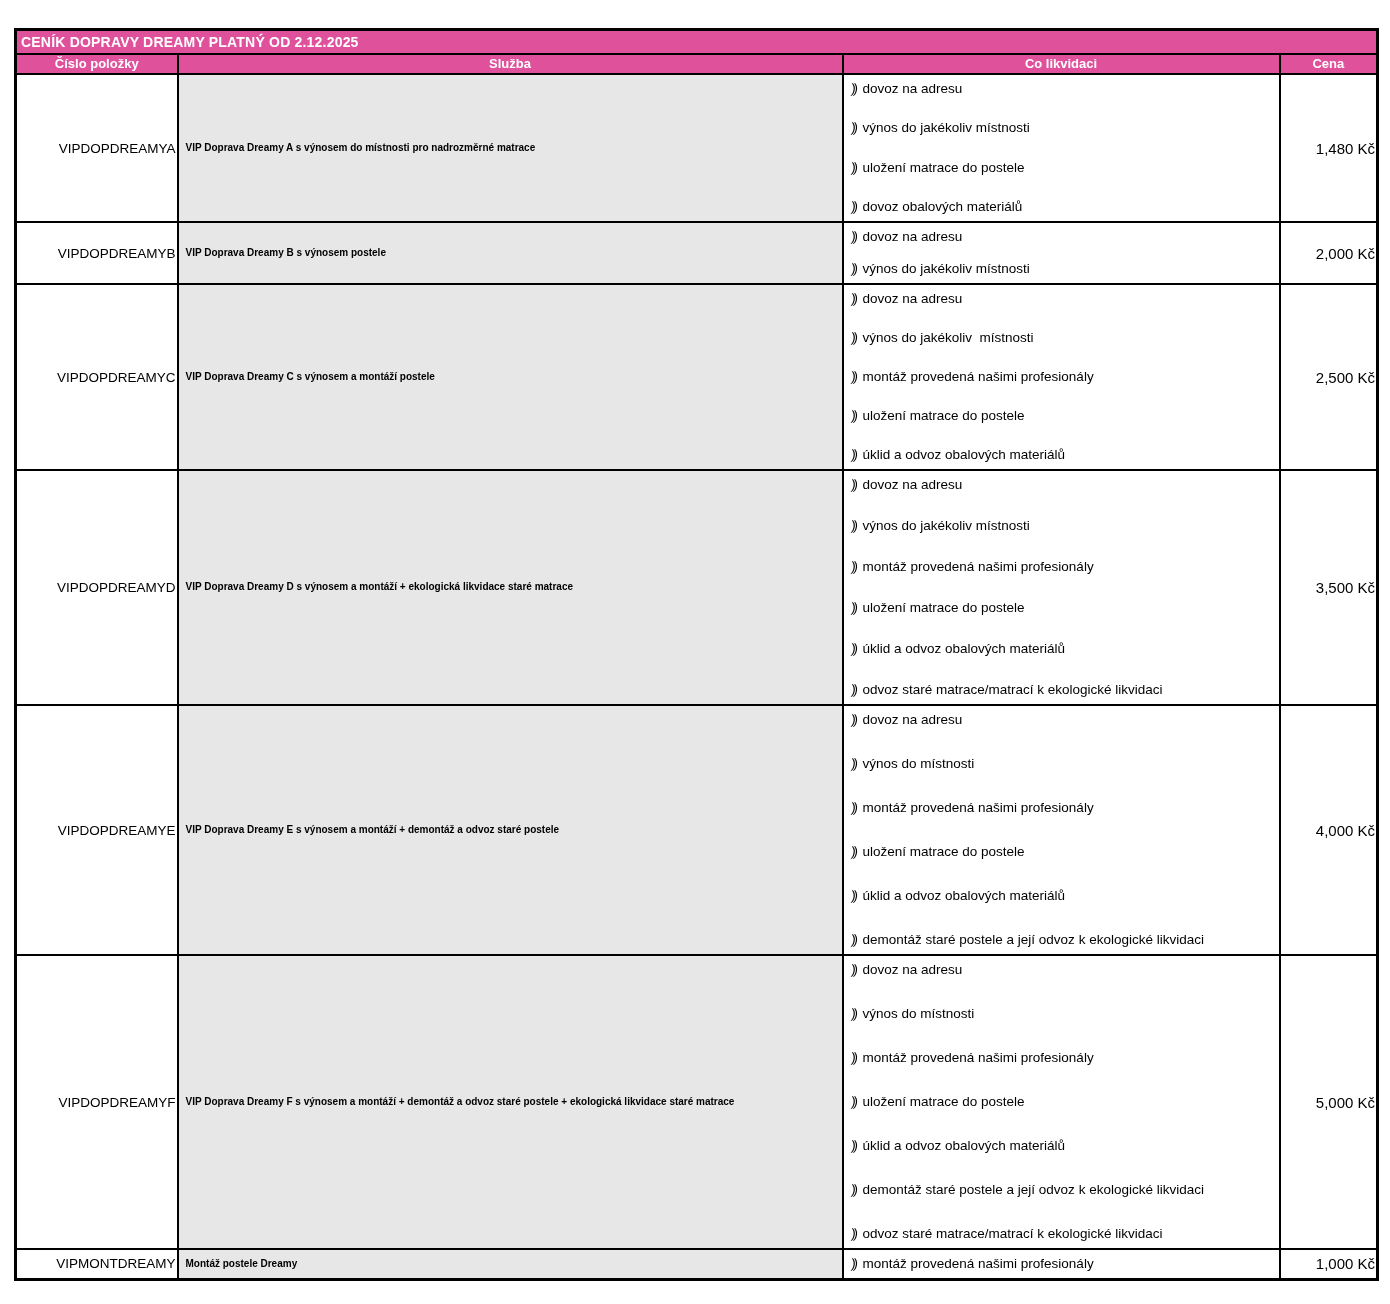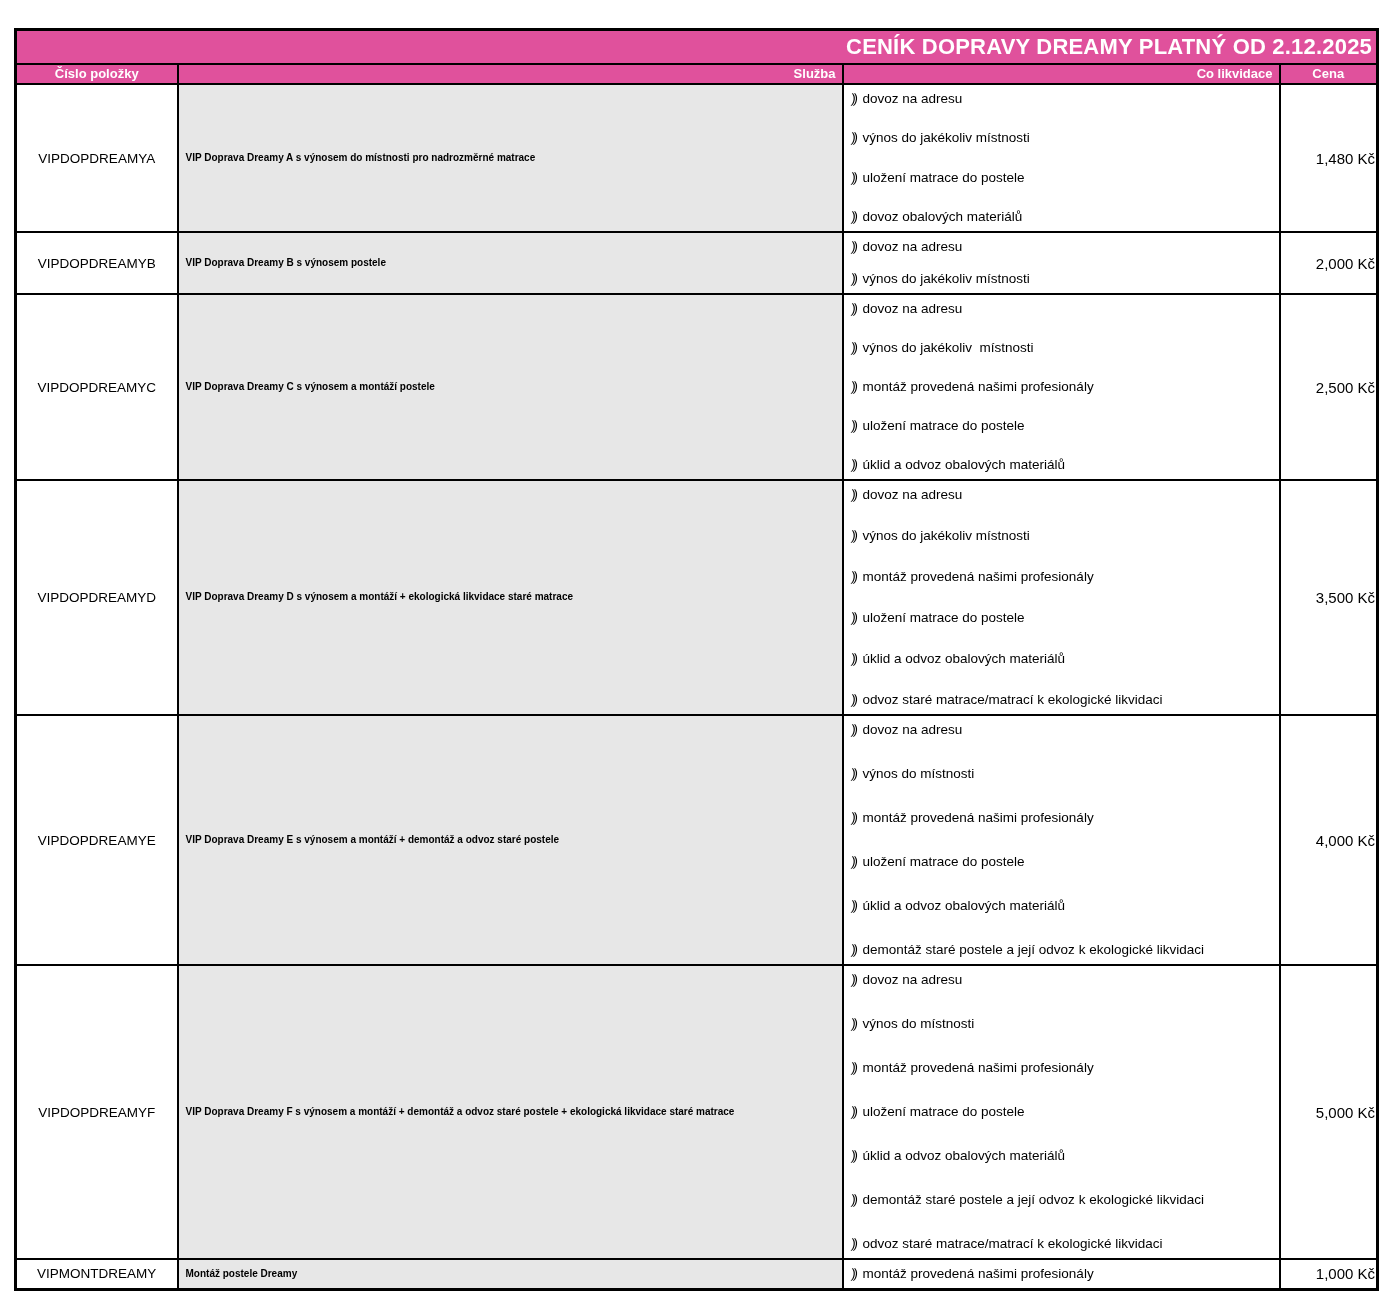--- a/index.html
+++ b/index.html
@@ -35,39 +35,39 @@
 
   th, td {
     border: 2px solid var(--border);
     vertical-align: middle;
     overflow: hidden;
   }
   .title-cell {
     background: var(--pink);
     color: var(--header-text);
     font-weight: bold;
-    font-size: 22px;
-    text-align: right;
+    font-size: 14px;
+    text-align: left;
     padding: 3px 4px;
     letter-spacing: 0.2px;
     margin-top: 16px;
   }
   th.col-header {
     background: var(--pink);
     color: var(--header-text);
     font-weight: bold;
     font-size: 13px;
     padding: 1px 6px;
     line-height: 16px;
+    text-align: center;
+  }
+  th.col-header.center { text-align: center; }
+
+  td.code-cell {
     text-align: right;
-  }
-  th.col-header.center { text-align: center; }
-
-  td.code-cell {
-    text-align: center;
     font-size: 13.5px;
     background: #ffffff;
   }
   td.service-cell {
     background: var(--service-bg);
     font-weight: bold;
     font-size: 10px;
     padding: 0 7px;
     line-height: 1.45;
   }
@@ -111,21 +111,21 @@
         <col class="c-includes">
         <col class="c-price">
     </colgroup>
     <thead>
       <tr>
         <th colspan="4" class="title-cell">CENÍK DOPRAVY DREAMY PLATNÝ OD 2.12.2025</th>
       </tr>
       <tr>
         <th class="col-header center">Číslo položky</th>
         <th class="col-header">Služba</th>
-        <th class="col-header">Co likvidace</th>
+        <th class="col-header">Co likvidaci</th>
         <th class="col-header center">Cena</th>
       </tr>
     </thead>
     <tbody id="rows-body">
 
     <tr>
           <td class="code-cell">VIPDOPDREAMYA</td>
           <td class="service-cell">VIP Doprava Dreamy A s výnosem do místnosti pro nadrozměrné matrace</td>
           <td class="includes-cell">
             <div class="includes-list" style="min-height: 146px;">

